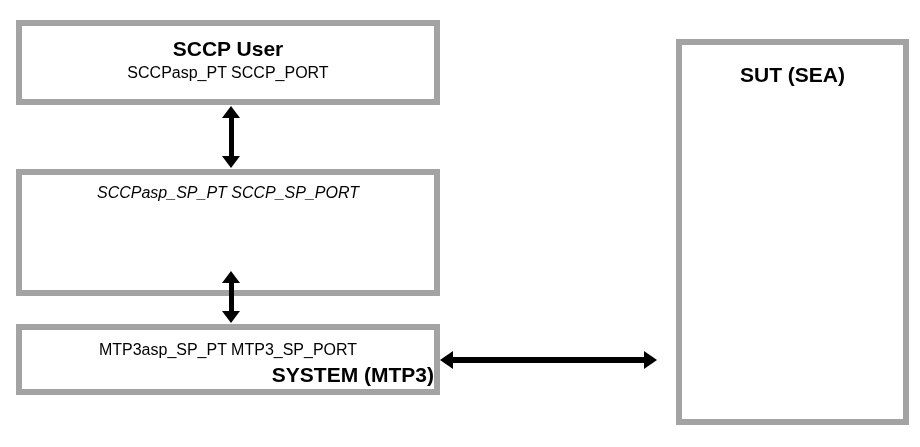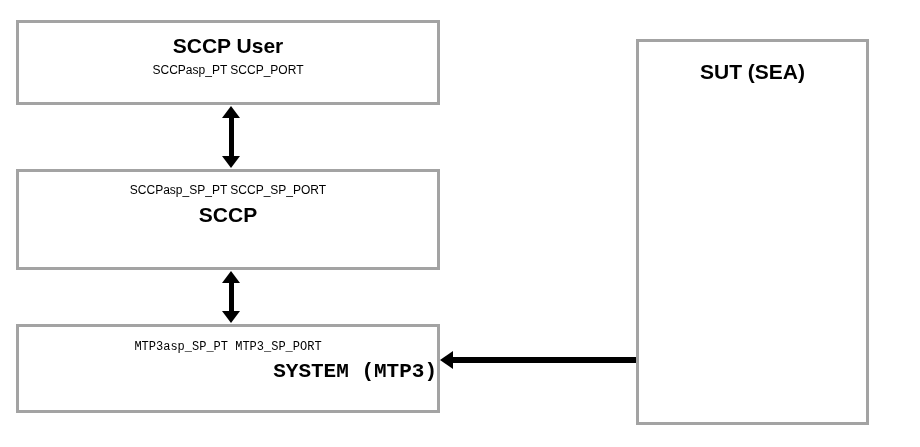--- a/index.html
+++ b/index.html
@@ -14,48 +14,48 @@
     background: #ffffff;
     overflow: hidden;
     font-family: "Liberation Sans", sans-serif;
     color: #000000;
   }
 
   
   .box {
     position: absolute;
     box-sizing: border-box;
-    border: 3px solid #a3a3a3;
+    border: 6px solid #a3a3a3;
     background: #ffffff;
   }
   .box-inner {
     position: absolute;
     left: 0;
     right: 0;
     text-align: center;
   }
   .title {
     font-weight: bold;
     font-size: 21px;
     line-height: 25px;
     letter-spacing: 0px;
     white-space: nowrap;
   }
   .sub {
     font-weight: normal;
-    font-size: 12px;
+    font-size: 16px;
     line-height: 20px;
     white-space: nowrap;
   }
 
   
   #box-sccp-user { left: 16px;  top: 20px;  width: 424px; height: 85px; }
-  #box-sccp      { left: 16px;  top: 169px; width: 424px; height: 101px; }
-  #box-system    { left: 16px;  top: 324px; width: 424px; height: 89px; font-family: Liberation Mono, monospace; }
-  #box-sut       { left: 636px; top: 39px;  width: 233px; height: 386px; }
+  #box-sccp      { left: 16px;  top: 169px; width: 424px; height: 127px; font-style: italic; }
+  #box-system    { left: 16px;  top: 324px; width: 424px; height: 71px; }
+  #box-sut       { left: 676px; top: 39px;  width: 233px; height: 386px; }
 
   #box-sccp-user .title { top: 10px; }
   #box-sccp-user .sub   { top: 37px; }
 
   #box-sccp .sub-top    { top: 8px;  }
   #box-sccp .title      { top: 30px; }
   #box-sccp .sub-bottom { top: 58px; }
 
   #box-system .sub      { top: 10px; }
   #box-system .title    { top: 32px; text-align: right; }
@@ -127,21 +127,20 @@
   </div>
 
   <div class="varrow" id="arrow-user-sccp">
     <div class="head-up"></div>
     <div class="shaft"></div>
     <div class="head-down"></div>
   </div>
 
   <div class="box" id="box-sccp">
     <div class="box-inner sub sub-top">SCCPasp_SP_PT  SCCP_SP_PORT</div>
-    <div class="box-inner title">SCCP</div>
   </div>
 
   <div class="varrow" id="arrow-sccp-system">
     <div class="head-up"></div>
     <div class="shaft"></div>
     <div class="head-down"></div>
   </div>
 
   <div class="box" id="box-system">
     <div class="box-inner sub">MTP3asp_SP_PT  MTP3_SP_PORT</div>

